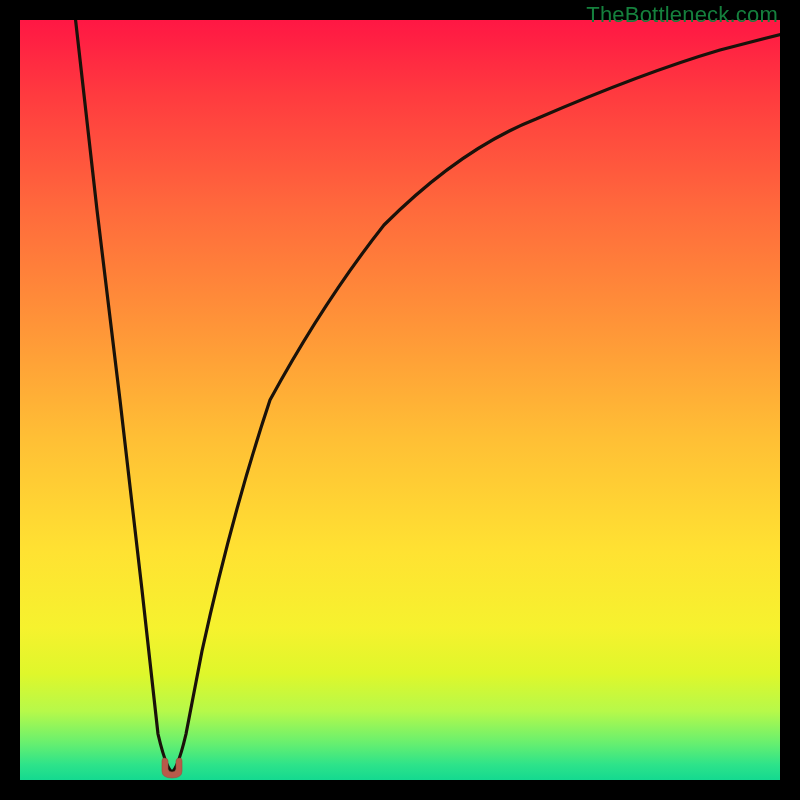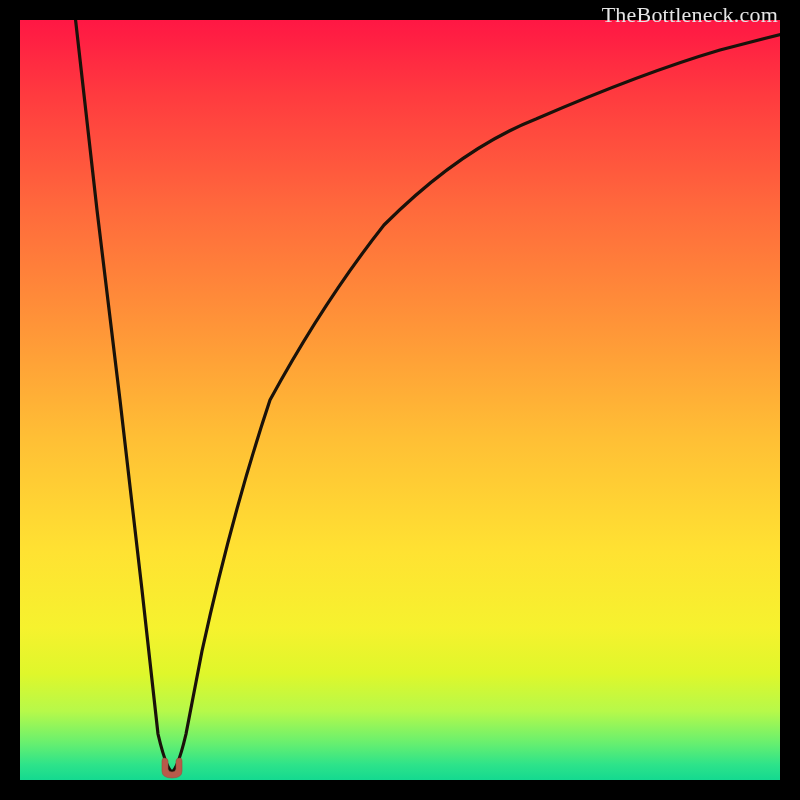--- a/index.html
+++ b/index.html
@@ -37,26 +37,25 @@
       #b6f94a 91%,
       #6af06e 95%,
       #2de38a 98%,
       #14d990 100%
     );
   }
   .attribution {
     position: absolute;
     top: 2px;
     right: 22px;
-    color: #e5e5e5;
+    color: #15803d;
     font-size: 22px;
     font-weight: 400;
     letter-spacing: 0.2px;
     z-index: 5;
-    font-family: Liberation Serif, serif;
   }
   svg.curves {
     position: absolute;
     left: 0;
     top: 0;
     width: 760px;
     height: 760px;
   }
   .bottom-mark {
     position: absolute;

